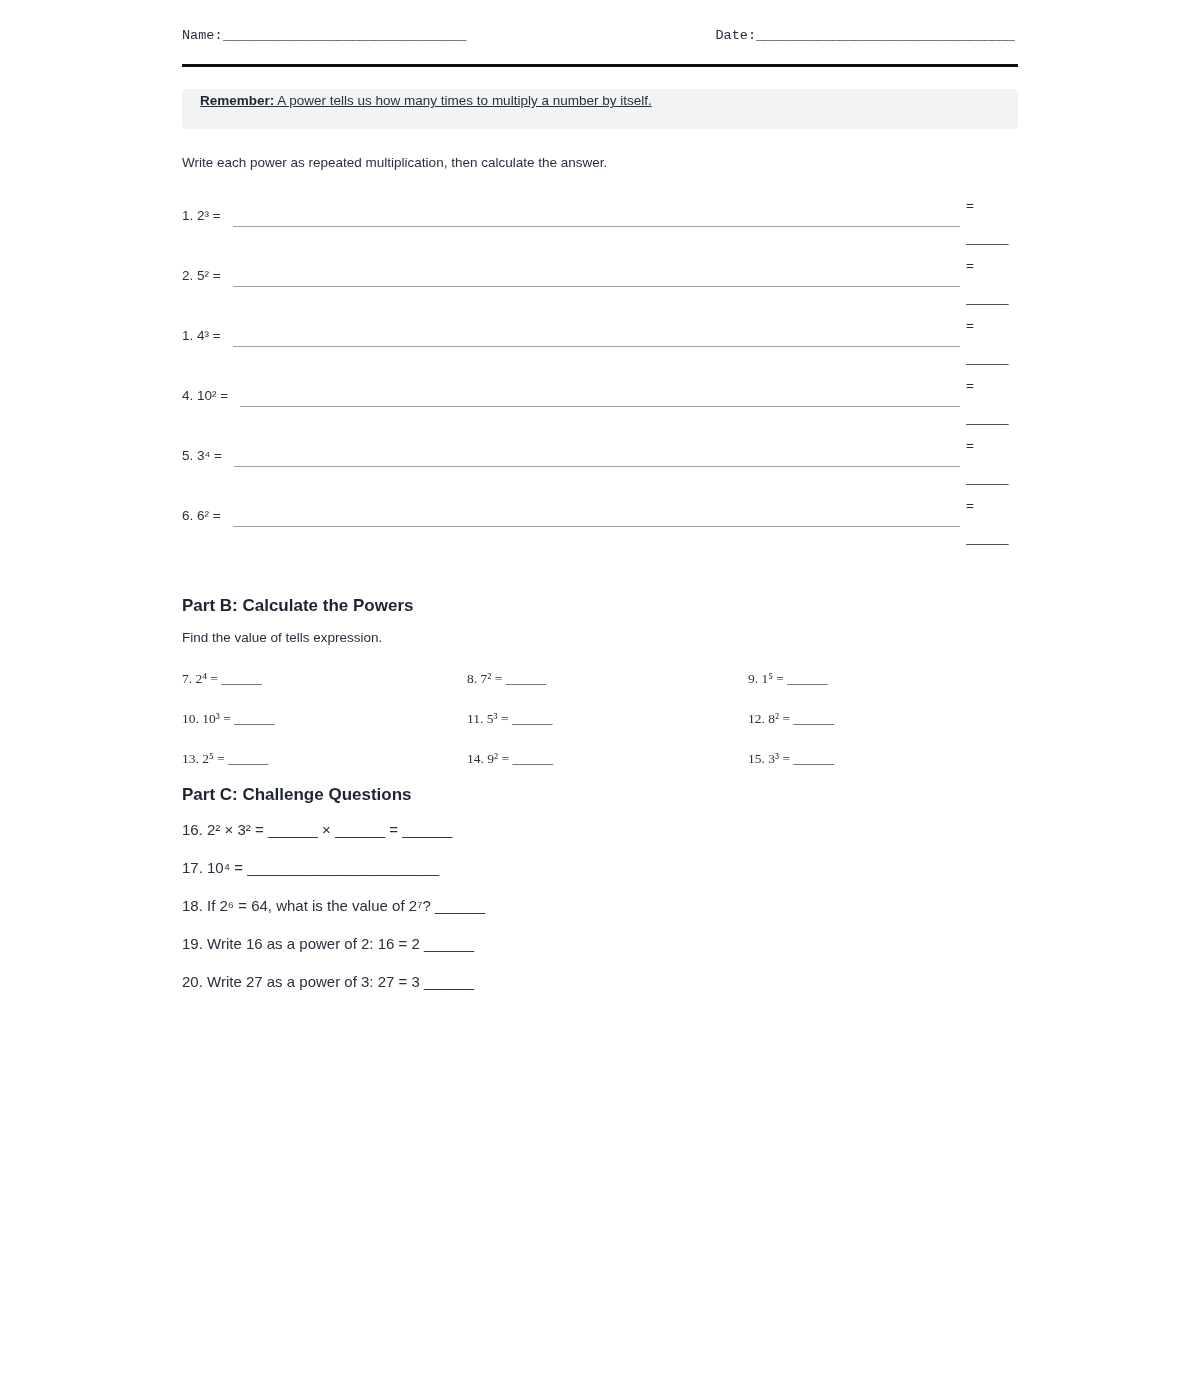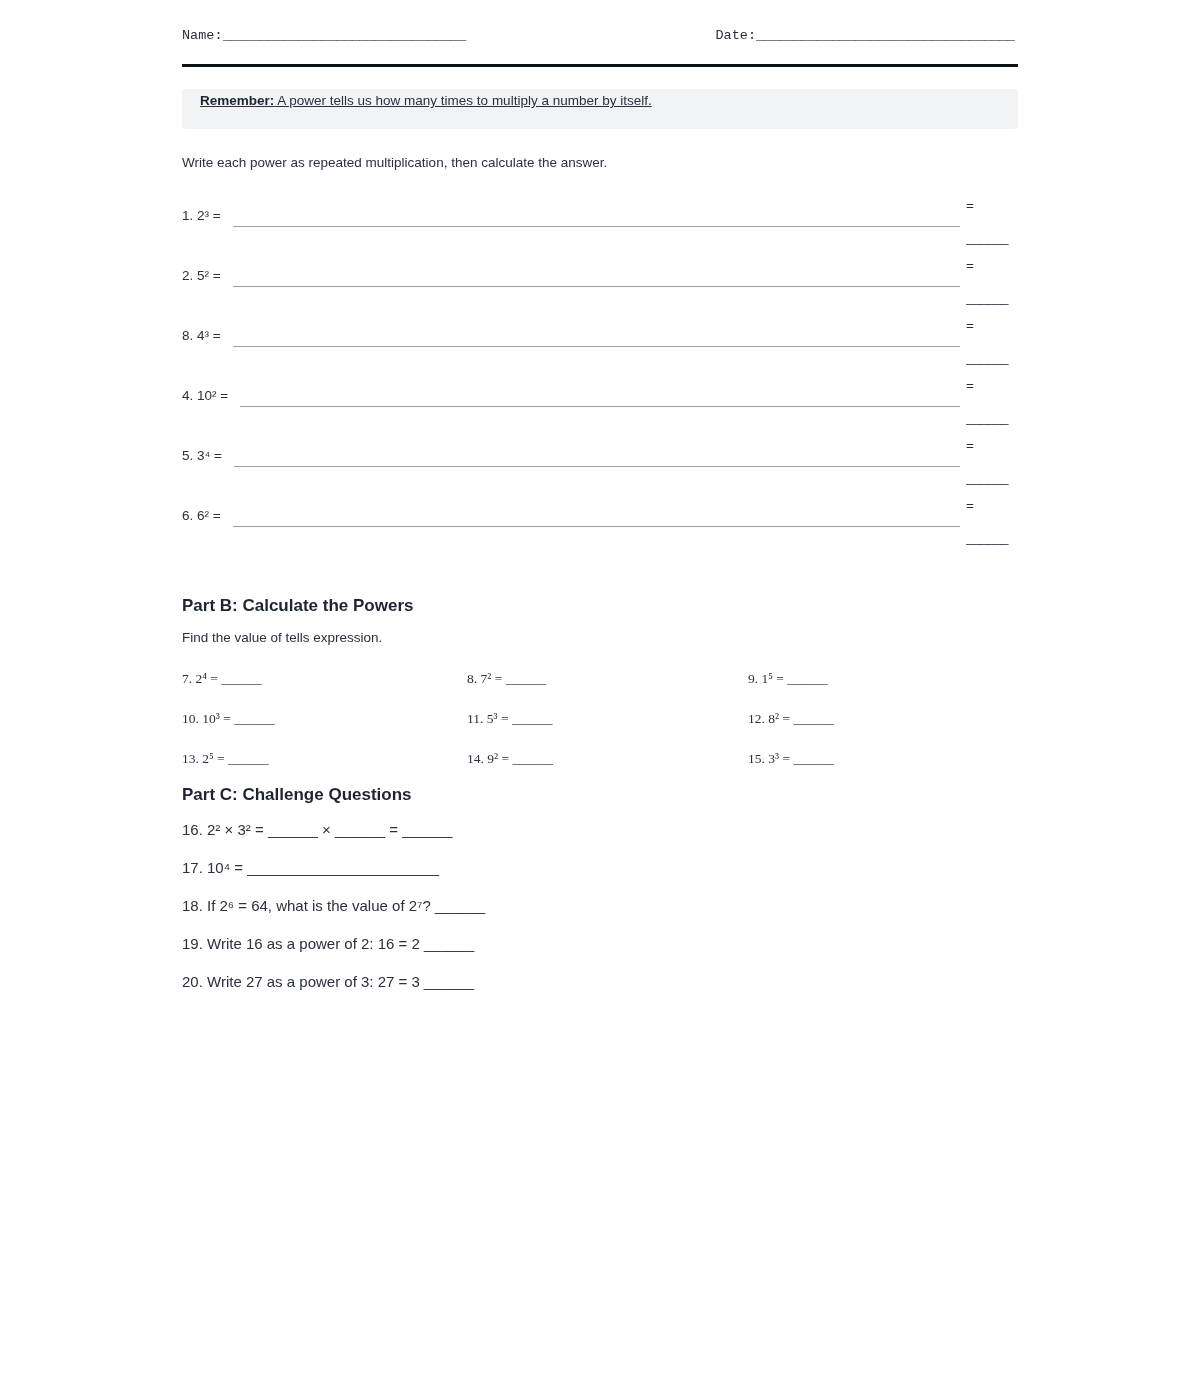--- a/index.html
+++ b/index.html
@@ -168,21 +168,21 @@
     <div class="a-row">
       <span class="a-label">2. 5² =</span>
       <span class="a-expand"></span>
       <span class="a-answer">
         <span class="a-eq">=</span>
         <span class="a-blank">______</span>
       </span>
     </div>
 
     <div class="a-row">
-      <span class="a-label">8. 4³ =</span>
+      <span class="a-label">1. 4³ =</span>
       <span class="a-expand"></span>
       <span class="a-answer">
         <span class="a-eq">=</span>
         <span class="a-blank">______</span>
       </span>
     </div>
 
     <div class="a-row">
       <span class="a-label">4. 10² =</span>
       <span class="a-expand"></span>

